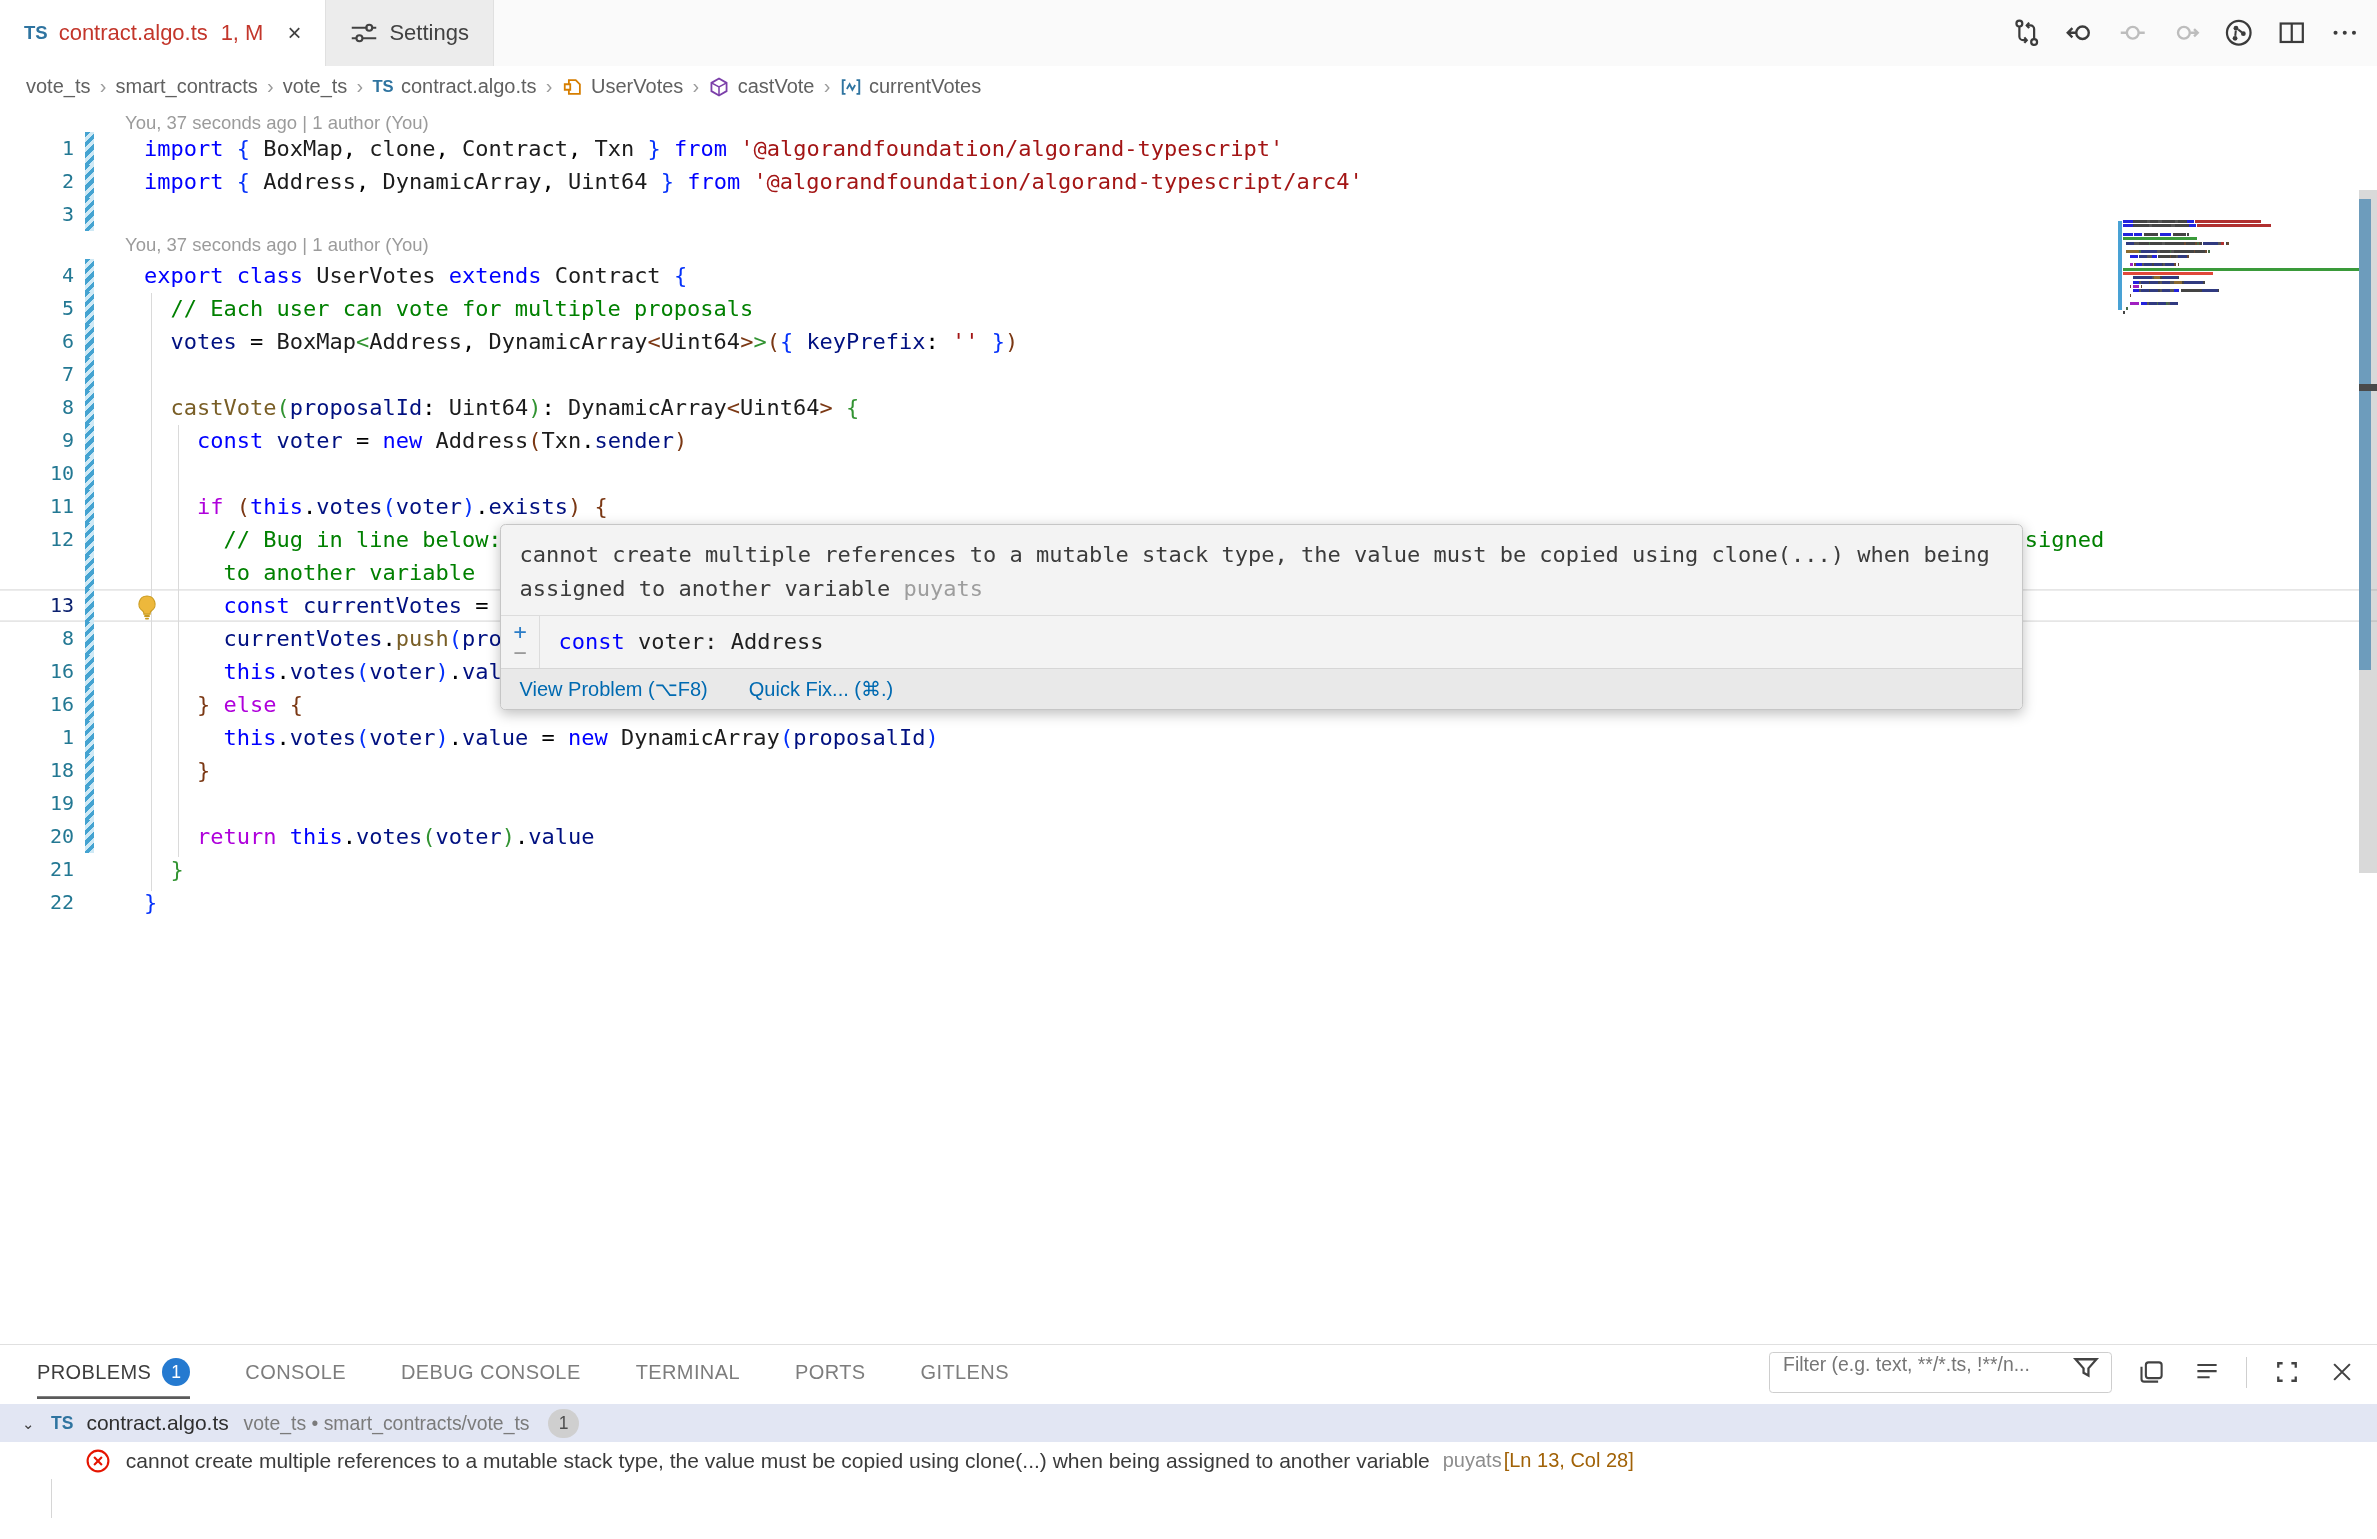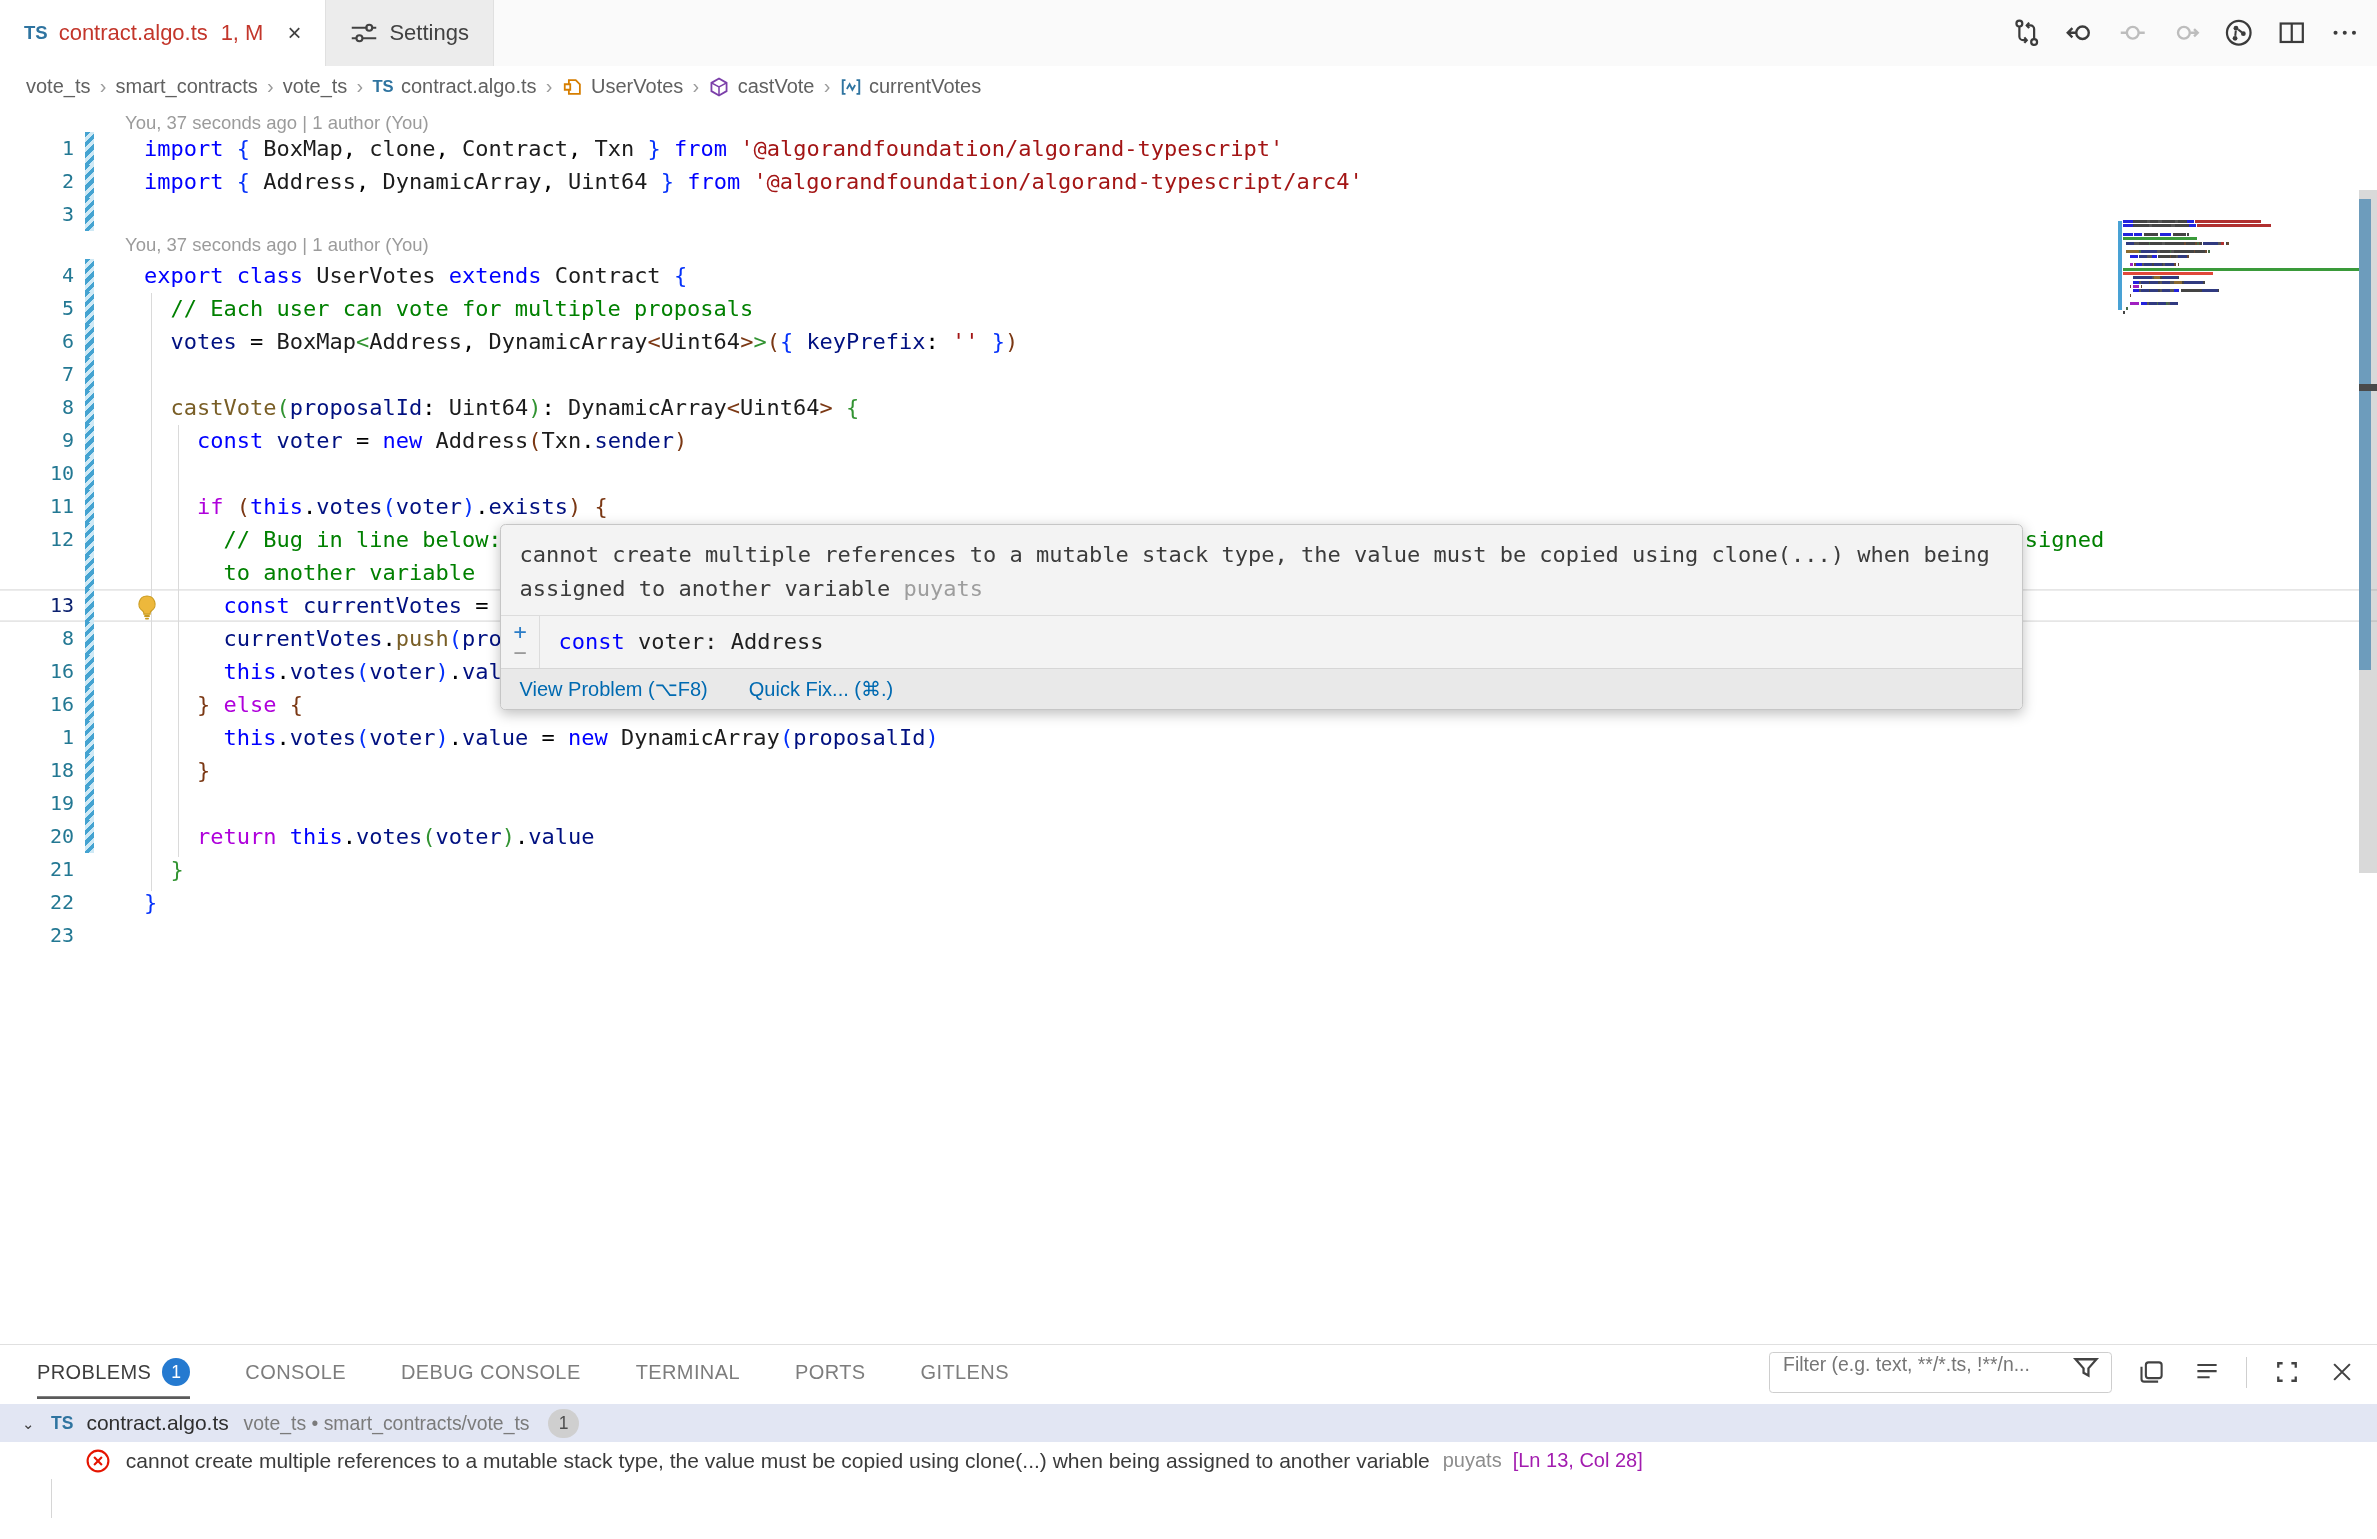--- a/index.html
+++ b/index.html
@@ -106,21 +106,21 @@
   .prob-file-row .ts-badge { font-weight:bold; font-size:17.5px; color:#2f74a0; margin-right:13px; }
   .prob-file-name { font-size:21px; color:#2f2f2f; }
   .prob-file-desc { font-size:19.4px; color:#7b7b7b; margin-left:14.8px; }
   .count-badge { background:#cfcfcf; color:#4e4e4e; min-width:31px; height:29px; border-radius:14.8px;
                  font-size:17.5px; display:flex; align-items:center; justify-content:center; margin-left:18.5px; padding:0 5.5px;}
   .prob-row { position:absolute; left:0; top:97px; width:2377px; height:37px; background:#fff;
               display:flex; align-items:center; padding-left:85px; cursor:pointer; }
   .prob-row svg { width:26px; height:26px; margin-right:14.8px; flex:none; }
   .prob-msg { font-size:21px; color:#3b3b3b; white-space:nowrap; }
   .prob-src { font-size:20px; color:#8d8d8d; margin-left:13px; }
-  .prob-loc { font-size:20px; color:#a21caf; margin-left:11px; }
+  .prob-loc { font-size:20px; color:#a16207; margin-left:2px; }
   .tree-guide { position:absolute; left:51px; top:97px; width:1.4px; height:76px; background:#d6d6d6; }
 </style>
 </head>
 <body>
 
 <div class="app">
 
   <div class="tabbar">
     <div id="tabs-host" style="display:flex;">
         <div class="tab active error-tab">
@@ -353,24 +353,20 @@
           <span class="chg"></span>
           <span class="ct"><span class="tok-d">    </span><span class="tok-ct">return</span><span class="tok-d"> </span><span class="tok-kw">this</span><span class="tok-d">.</span><span class="tok-vr">votes</span><span class="tok-b2">(</span><span class="tok-vr">voter</span><span class="tok-b2">)</span><span class="tok-d">.</span><span class="tok-vr">value</span></span>
         </div>
         <div class="crow">
           <span class="ln">21</span>
           <span class="ct"><span class="tok-d">  </span><span class="tok-b2">}</span></span>
         </div>
         <div class="crow">
           <span class="ln">22</span>
           <span class="ct"><span class="tok-b1">}</span></span>
-        </div>
-        <div class="crow">
-          <span class="ln">23</span>
-          <span class="ct"></span>
         </div>
       </div>
     <div class="guide" id="guide1" style="left: 151px; top: 186px; height: 598px;"></div>
     <div class="guide" id="guide2" style="left: 178px; top: 318px; height: 432px;"></div>
     <div class="bulb" id="bulb-host" style="top: 487px;"><svg viewBox="0 0 16 16">
           <path d="M8 1.2a4.6 4.6 0 0 0-2.6 8.4c.5.35.8.9.8 1.5v.4h3.6v-.4c0-.6.3-1.15.8-1.5A4.6 4.6 0 0 0 8 1.2z" fill="#edb83c" stroke="#c99a1e" stroke-width=".6"></path>
           <rect x="6.4" y="12" width="3.2" height="1.2" rx=".4" fill="#c99a1e"></rect>
           <rect x="6.9" y="13.5" width="2.2" height="1.1" rx=".4" fill="#c99a1e"></rect>
         </svg></div>
 

